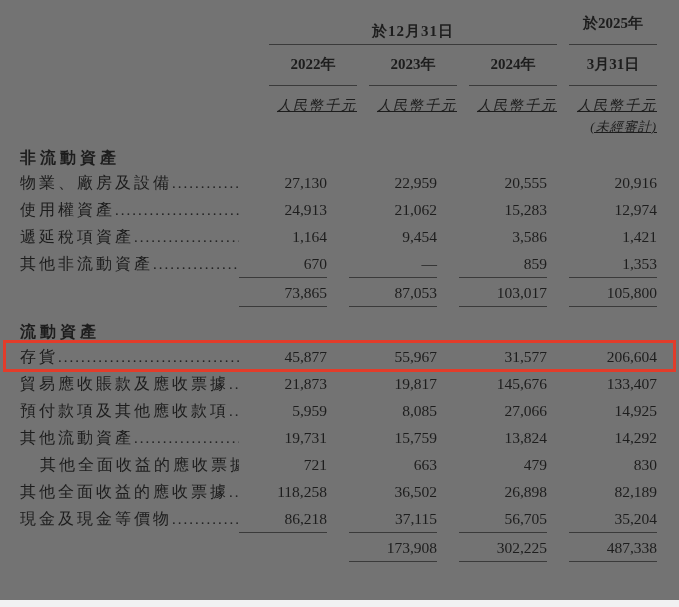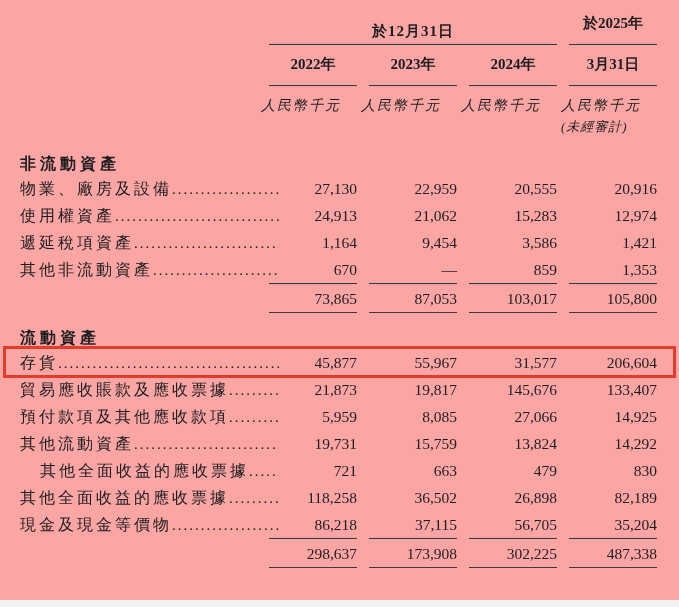--- a/index.html
+++ b/index.html
@@ -1,39 +1,39 @@
 <!DOCTYPE html>
 <html><head>
 <meta charset="utf-8">
 <style>
   html,body{margin:0;padding:0;background:#ffffff;}
   .page{
     width:679px;height:607px;position:relative;box-sizing:border-box;
-    padding:0 22px 0 20px;overflow:hidden;background:#fca5a5;
+    padding:0 22px 0 20px;overflow:hidden;background:#737373;
     font-family:"Liberation Serif","DejaVu Serif",serif;color:#1d1d1d;
   }
   .hrow{display:flex;align-items:flex-end;}
   .flex-label{flex:1;}
   .ncol{width:100px;display:flex;justify-content:flex-end;}
   .gcol{width:300px;display:flex;justify-content:flex-end;}
   .hspan{width:88px;text-align:center;font-weight:bold;font-size:15px;
          padding-bottom:11px;border-bottom:1.5px solid #3a3a3a;white-space:nowrap;}
   .gspan{width:288px;text-align:center;font-weight:bold;font-size:15px;
          padding-bottom:3px;border-bottom:1.5px solid #3a3a3a;letter-spacing:1px;}
   .hrow-group{padding-top:14px;}
   .hrow-years{margin-top:10px;}
   .hrow-units{margin-top:11px;}
   .hrow-unaudited{margin-top:3px;}
-  .uspan{width:96px;text-align:left;font-style:italic;font-size:14px;
-         letter-spacing:2px;white-space:nowrap;}
+  .uspan{width:96px;text-align:right;font-style:italic;font-size:14px;
+         letter-spacing:2px;white-space:nowrap;text-decoration:underline;}
   .uspan.small{font-size:13px;letter-spacing:1px;}
-  .section-title{margin-top:17px;height:22px;line-height:22px;font-weight:bold;
+  .section-title{margin-top:11px;height:22px;line-height:22px;font-weight:bold;
          font-size:16px;letter-spacing:4px;}
   #table-body .section-title:not(:first-child){margin-top:15px;}
-  .row{display:flex;height:27px;line-height:27px;position:relative;}
+  .row{display:flex;height:27px;line-height:27px;position:relative;gap:10px;}
   .label-cell{flex:1;display:flex;align-items:baseline;overflow:hidden;
          margin-right:-22px;font-size:16px;letter-spacing:3px;white-space:nowrap;}
   .lbl{white-space:nowrap;}
   .indent .lbl{padding-left:20px;}
   .leader{flex:1;overflow:hidden;white-space:nowrap;font-size:15px;
          letter-spacing:2px;color:#222;}
   .leader::after{content:"..................................................................";}
   .cell{width:100px;text-align:right;font-size:15.5px;}
   .cell .v{display:inline-block;width:88px;}
   .line-below .cell .v,.subtotal .cell .v{border-bottom:1.5px solid #3a3a3a;}
@@ -215,21 +215,20 @@
           <span class="lbl">現金及現金等價物</span>
           <span class="leader"></span>
         </div>
         <div class="cell"><span class="v">86,218</span></div>
         <div class="cell"><span class="v">37,115</span></div>
         <div class="cell"><span class="v">56,705</span></div>
         <div class="cell"><span class="v">35,204</span></div>
       </div>
       <div class="row subtotal">
         <div class="label-cell"></div>
-        <div class="cell"><span class="v">298,637</span></div>
         <div class="cell"><span class="v">173,908</span></div>
         <div class="cell"><span class="v">302,225</span></div>
         <div class="cell"><span class="v">487,338</span></div>
       </div>
     </div>
 
   <div class="bottom-strip"></div>
 </div>
 
 </body></html>

